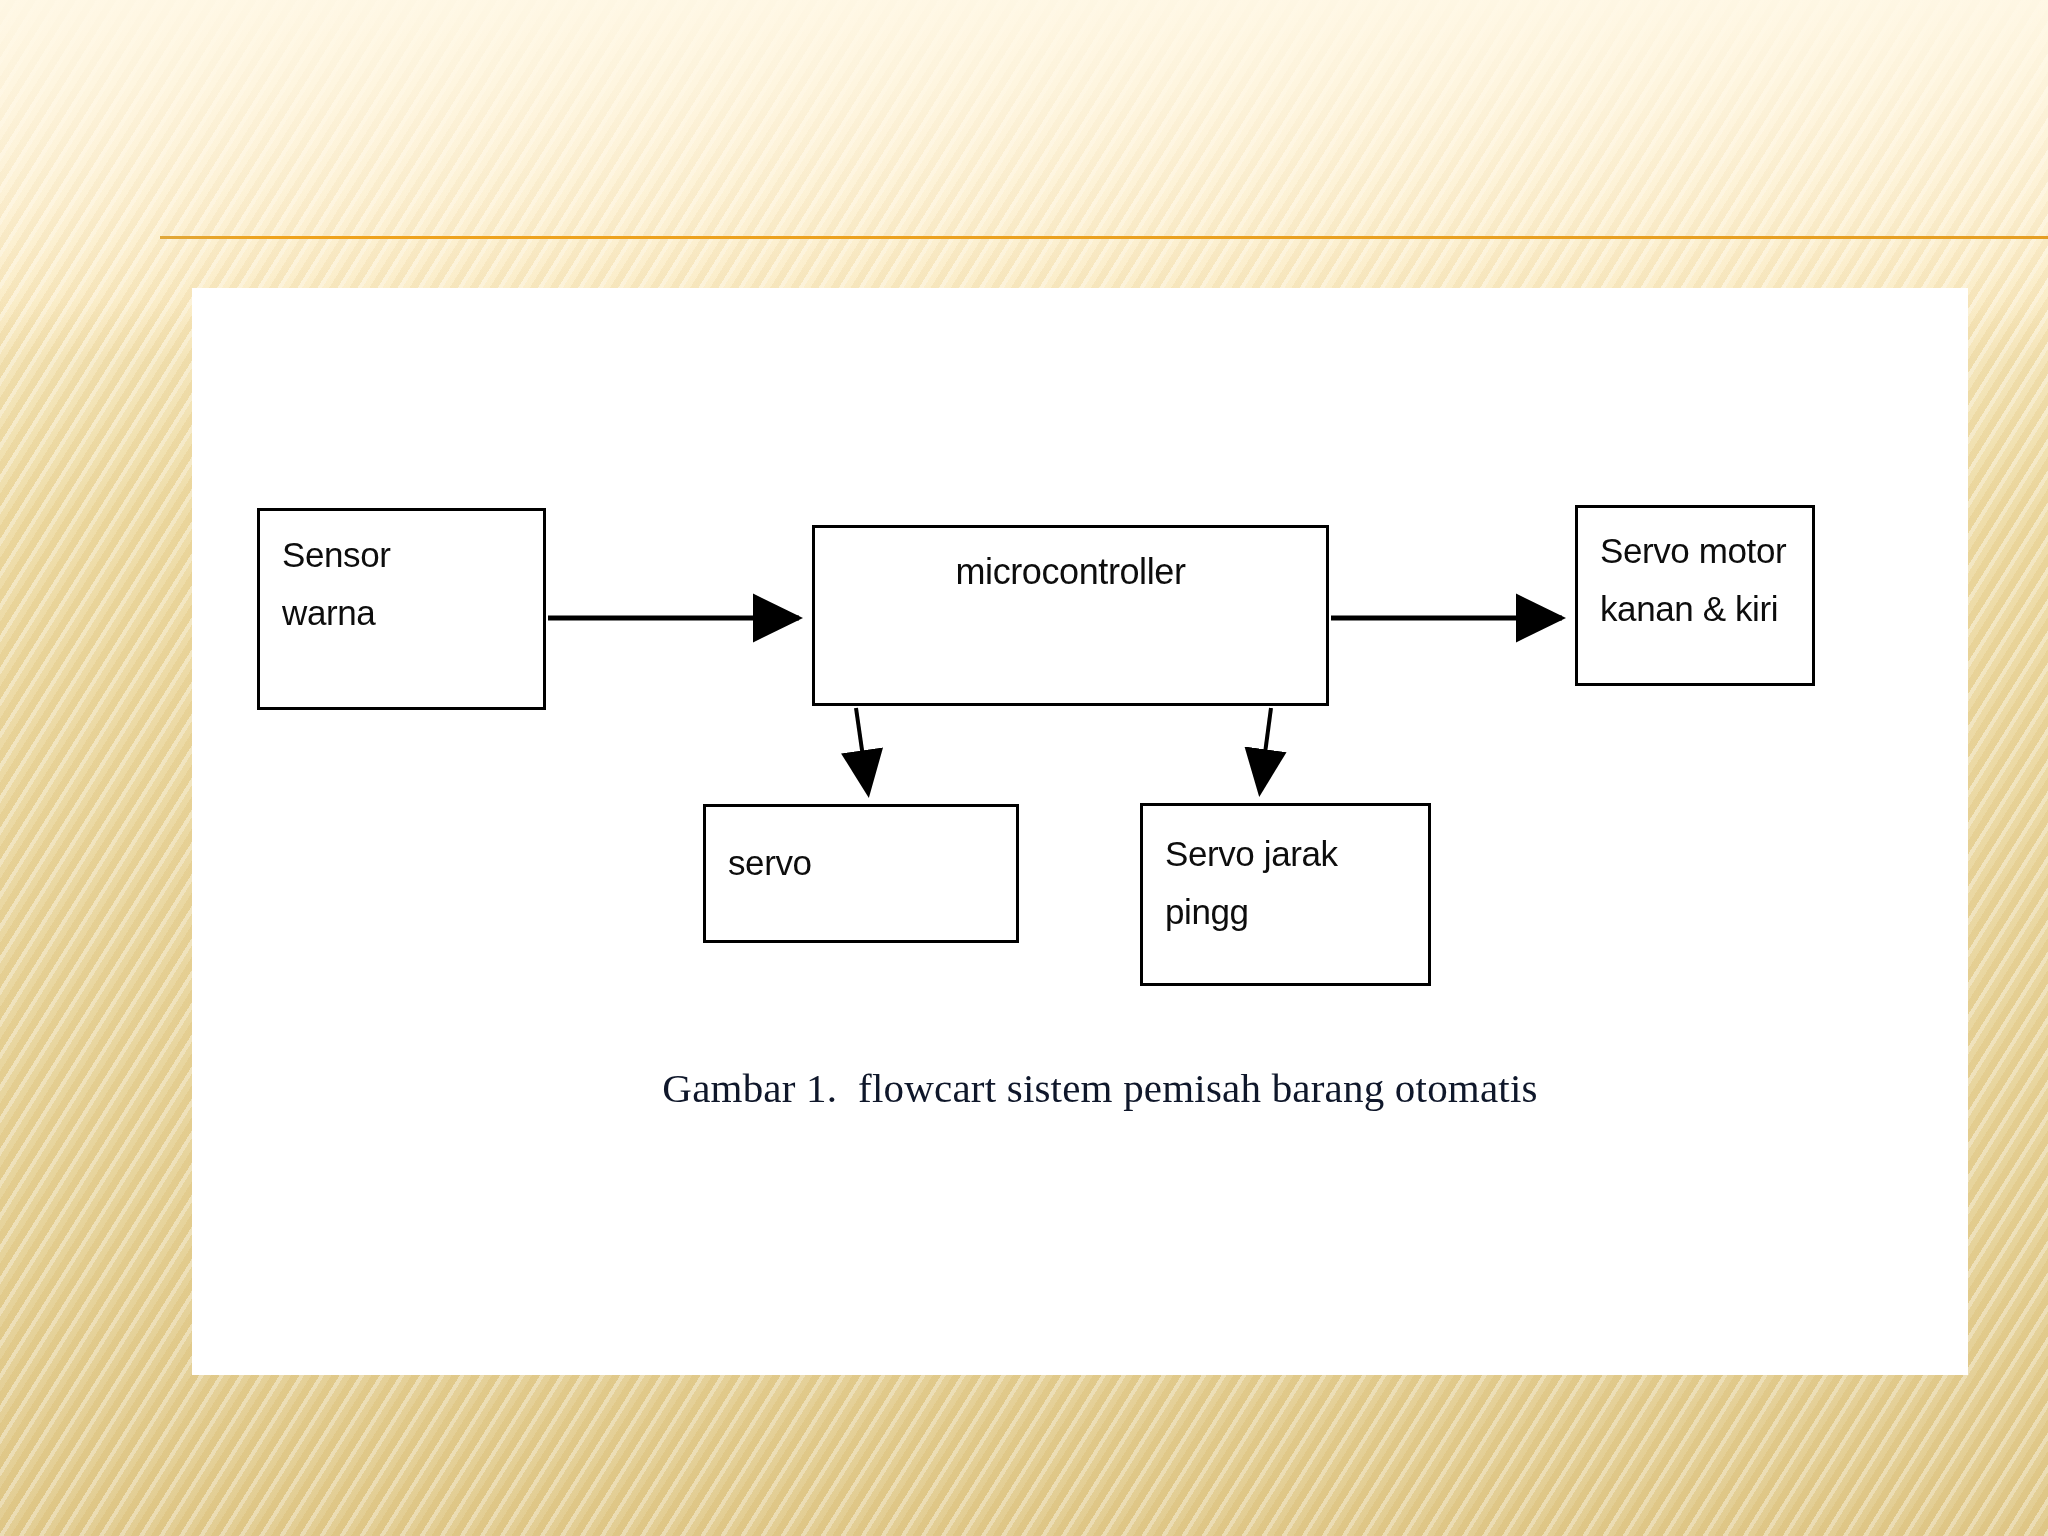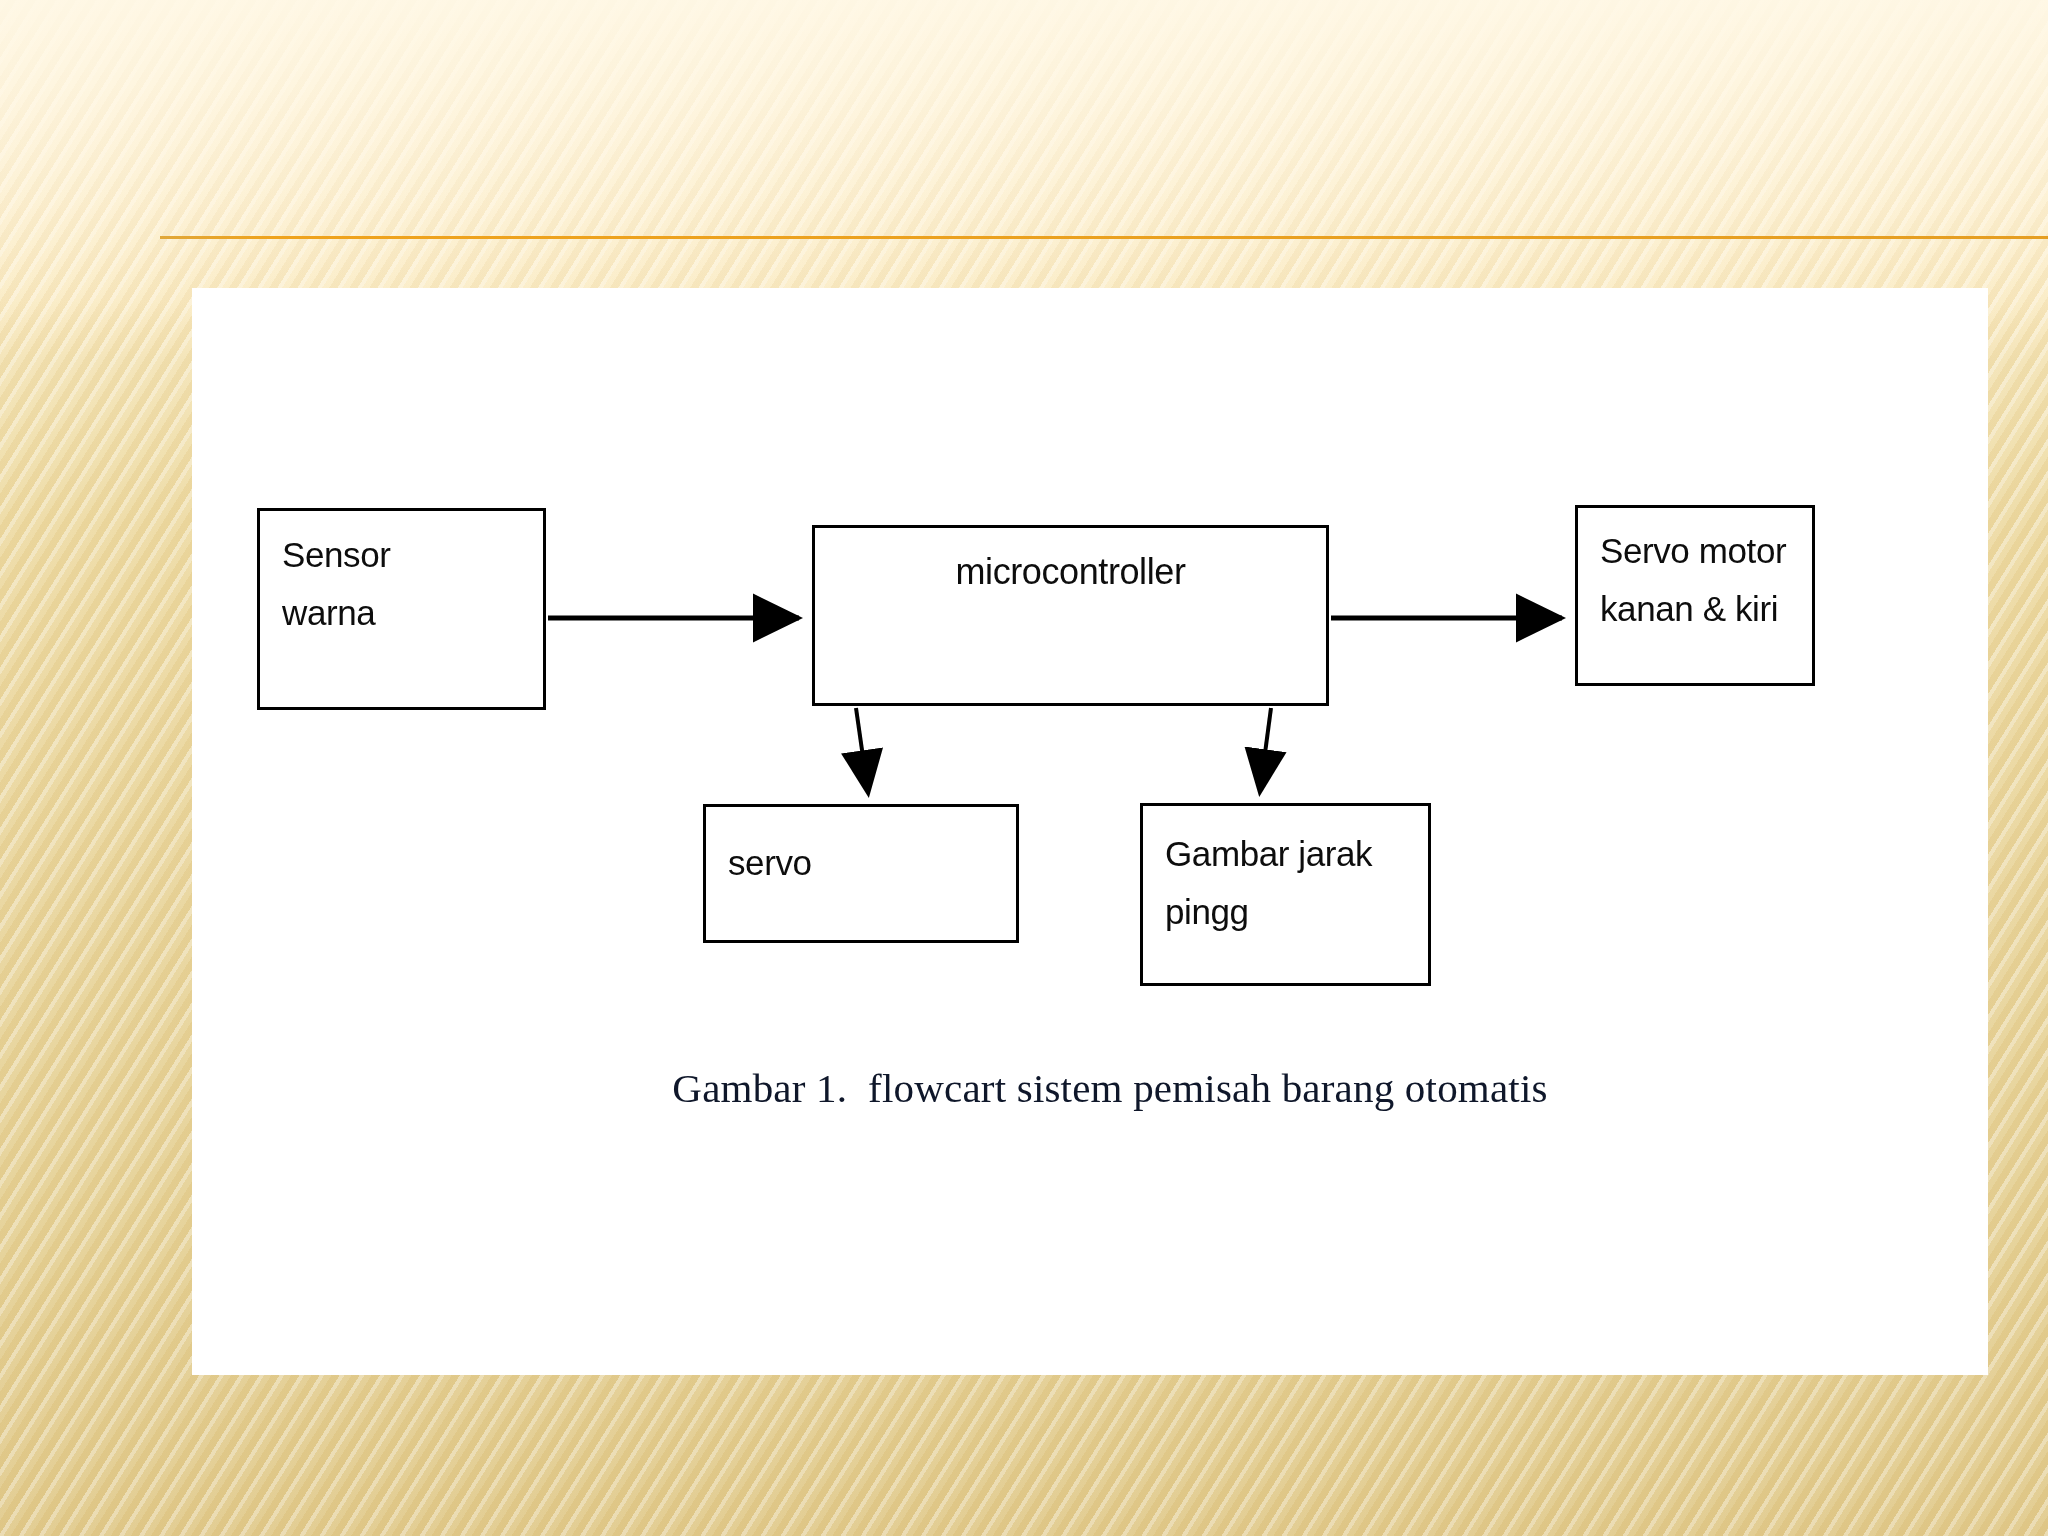--- a/index.html
+++ b/index.html
@@ -71,21 +71,20 @@
 
   
   .content-panel {
     position: absolute;
     left: 192px;
     top: 288px;
     width: 1776px;
     height: 1087px;
     background: #ffffff;
     z-index: 4;
-    padding-left: 20px;
   }
 
   
   .diagram-svg {
     position: absolute;
     left: 0;
     top: 0;
     width: 1776px;
     height: 1087px;
   }
@@ -188,20 +187,20 @@
     <div class="flow-box" id="box-servo-motor">
       <div class="box-text line1">Servo motor</div>
       <div class="box-text line2">kanan &amp; kiri</div>
     </div>
 
     <div class="flow-box" id="box-servo">
       <div class="box-text line1">servo</div>
     </div>
 
     <div class="flow-box" id="box-sensor-jarak">
-      <div class="box-text line1">Gambar jarak</div>
+      <div class="box-text line1">Servo jarak</div>
       <div class="box-text line2">pingg</div>
     </div>
 
     <div class="caption">Gambar 1.  flowcart sistem pemisah barang otomatis</div>
 
   </div>
 </div>
 
 </body></html>

